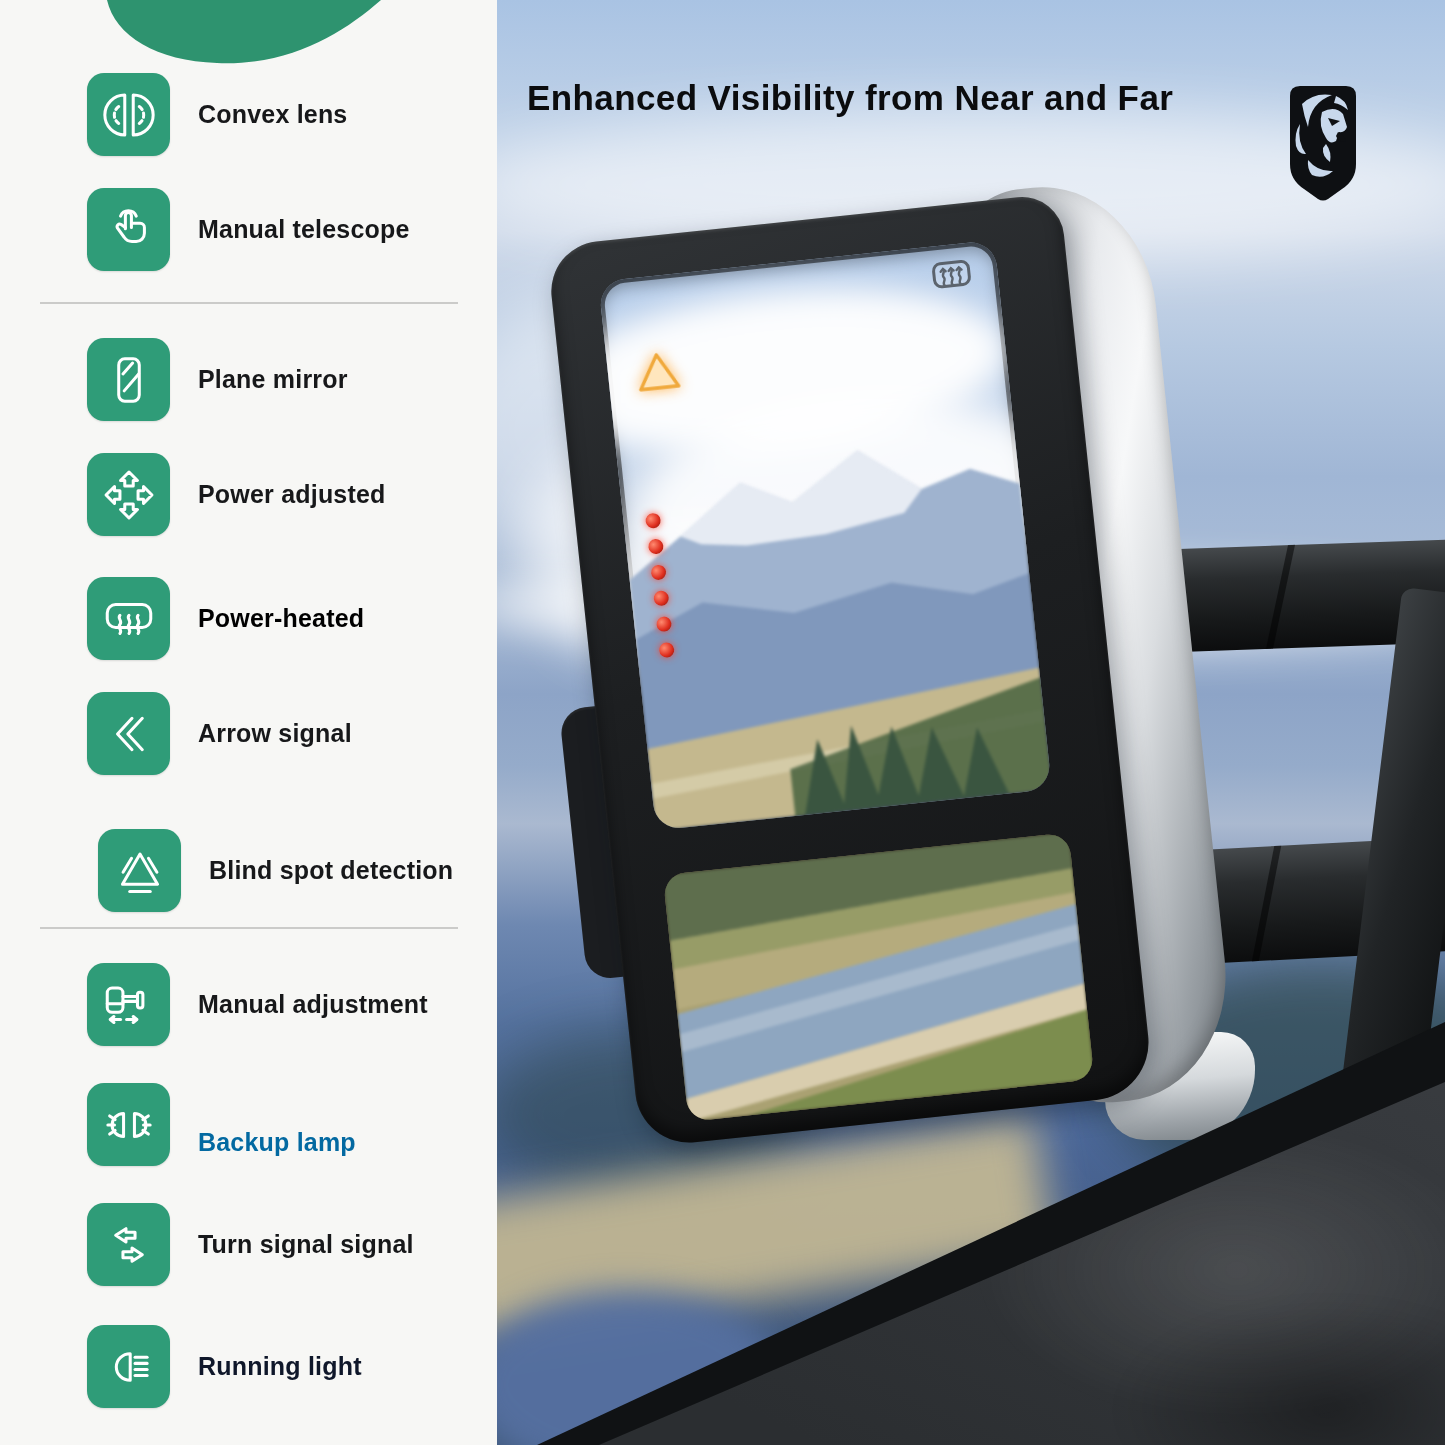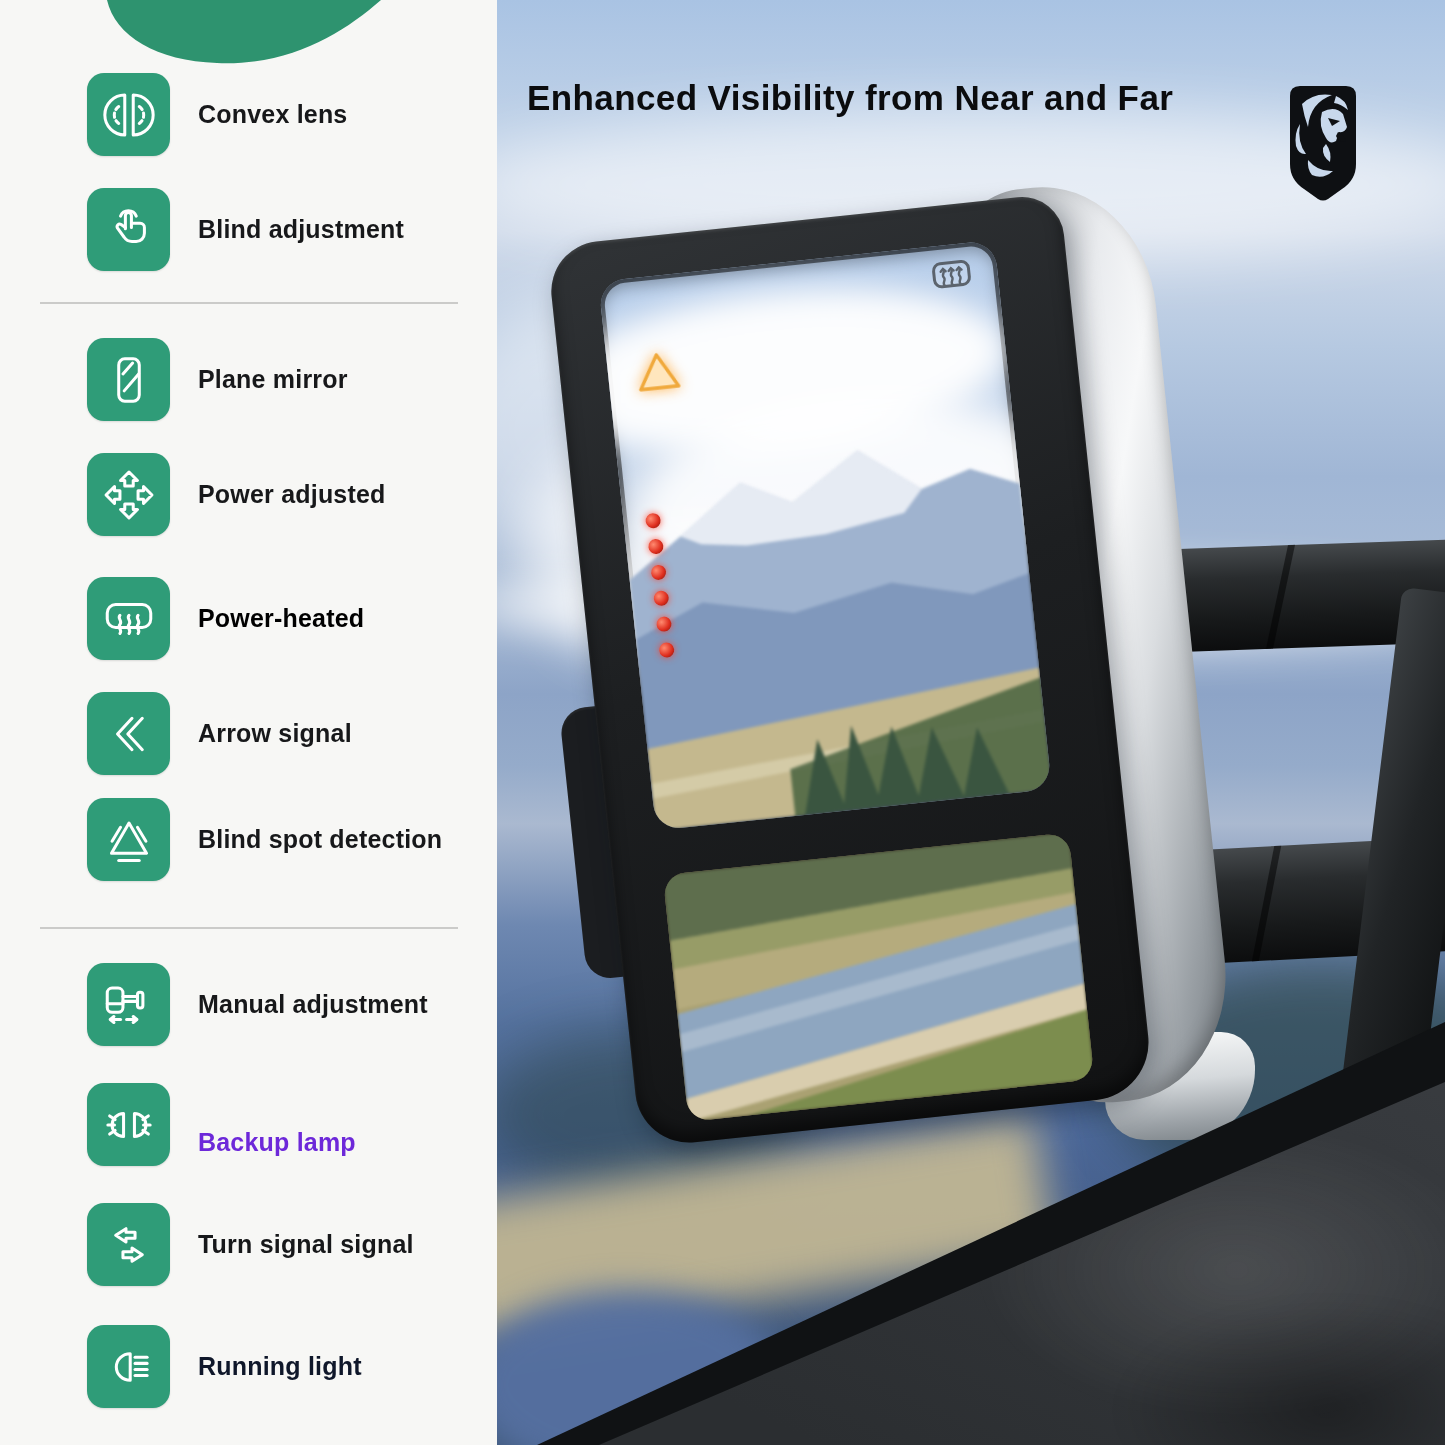--- a/index.html
+++ b/index.html
@@ -99,21 +99,21 @@
         <div class="abs feat" style="top: 188px;">
           <span class="fi" style="background: rgb(47, 156, 120);">
             <svg viewBox="0 0 96 96">
               <g fill="none" stroke="#fff" stroke-width="5" stroke-linecap="round" stroke-linejoin="round">
                 <path d="M34,25 a14,14 0 0 1 26,0"></path>
                 <path d="M42,46 V24 a5,5 0 0 1 10,0 v20"></path>
                 <path d="M42,44 l-7,-5 c-4,-2.5 -8.5,1.5 -6,6 l11,15 c3,4.5 8,7 13,7 h7 c7.5,0 13.5,-6 13.5,-13.5 V44 c0,-4 -3,-7 -7,-7 H52"></path>
               </g>
             </svg>
           </span>
-          <span class="fl" style="color: rgb(23, 24, 26);">Blind adjustment</span>
+          <span class="fl" style="color: rgb(23, 24, 26);">Manual telescope</span>
         </div>
         <div class="abs divider" style="top: 302px;"></div>
         <div class="abs feat" style="top: 338px;">
           <span class="fi" style="background: rgb(47, 156, 120);">
             <svg viewBox="0 0 96 96">
               <g fill="none" stroke="#fff" stroke-width="5" stroke-linecap="round" stroke-linejoin="round">
                 <rect x="31" y="13" width="34" height="70" rx="10"></rect>
                 <path d="M38,38 L54,20"></path>
                 <path d="M40,66 L64,38"></path>
               </g>
@@ -151,21 +151,21 @@
           <span class="fi" style="background: rgb(47, 156, 120);">
             <svg viewBox="0 0 96 96">
               <g fill="none" stroke="#fff" stroke-width="5" stroke-linecap="round" stroke-linejoin="round">
                 <path d="M53,22 29,48 53,74"></path>
                 <path d="M70,22 46,48 70,74"></path>
               </g>
             </svg>
           </span>
           <span class="fl" style="color: rgb(23, 24, 26);">Arrow signal</span>
         </div>
-        <div class="abs feat" style="top: 798px;">
+        <div class="abs feat" style="top: 829px; margin-left: 11px;">
           <span class="fi" style="background: rgb(47, 156, 120);">
             <svg viewBox="0 0 96 96">
               <g fill="none" stroke="#fff" stroke-width="5" stroke-linecap="round" stroke-linejoin="round">
                 <path d="M48,20 77,70 H19 Z"></path>
                 <path d="M20,50 34,27"></path>
                 <path d="M76,50 62,27"></path>
                 <path d="M31,82 H65"></path>
               </g>
             </svg>
           </span>
@@ -198,21 +198,21 @@
                 <path d="M16,33 l9,6"></path>
                 <path d="M13,48 h11"></path>
                 <path d="M16,63 l9,-6"></path>
                 <path d="M57,29 a19,19 0 0 1 0,38 Z"></path>
                 <path d="M80,33 l-9,6"></path>
                 <path d="M83,48 h-11"></path>
                 <path d="M80,63 l-9,-6"></path>
               </g>
             </svg>
           </span>
-          <span class="fl" style="color: #6d28d9; margin-top: 36px;">Backup lamp</span>
+          <span class="fl" style="color: #0369a1; margin-top: 36px;">Backup lamp</span>
         </div>
         <div class="abs feat" style="top: 1203px;">
           <span class="fi" style="background: rgb(47, 156, 120);">
             <svg viewBox="0 0 96 96">
               <g fill="none" stroke="#fff" stroke-width="5" stroke-linecap="round" stroke-linejoin="round">
                 <path d="M43,21 v6 h15 v10 h-15 v6 L26,32 Z"></path>
                 <path d="M53,53 v6 H38 v10 h15 v6 l17,-11 Z"></path>
               </g>
             </svg>
           </span>

